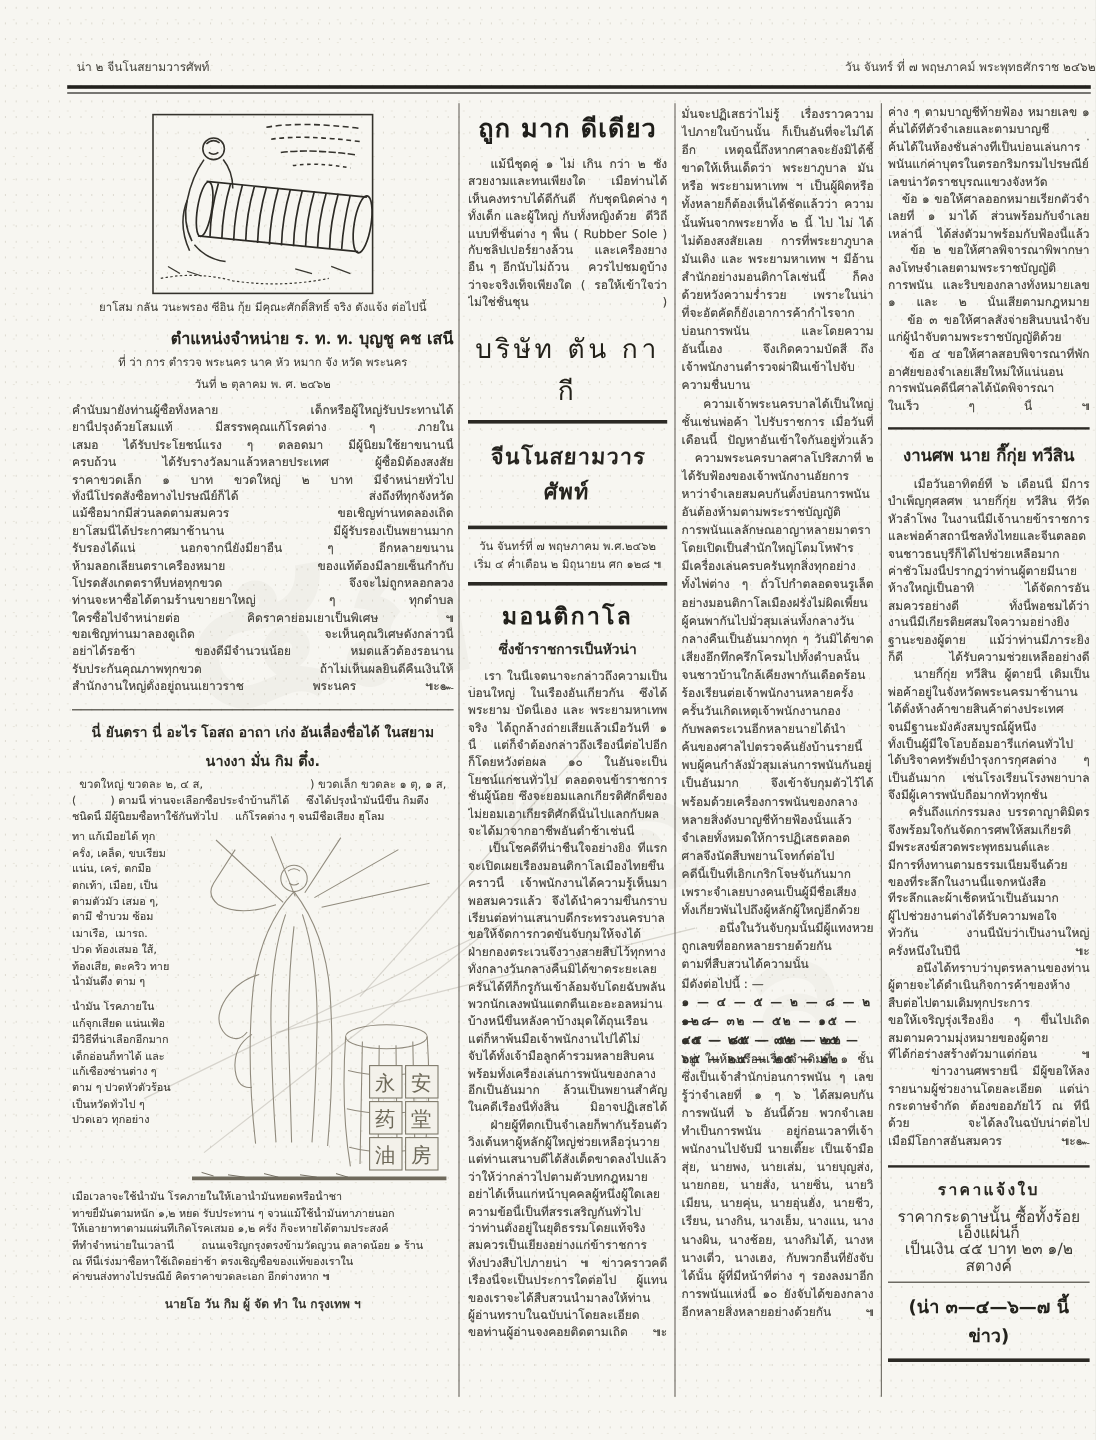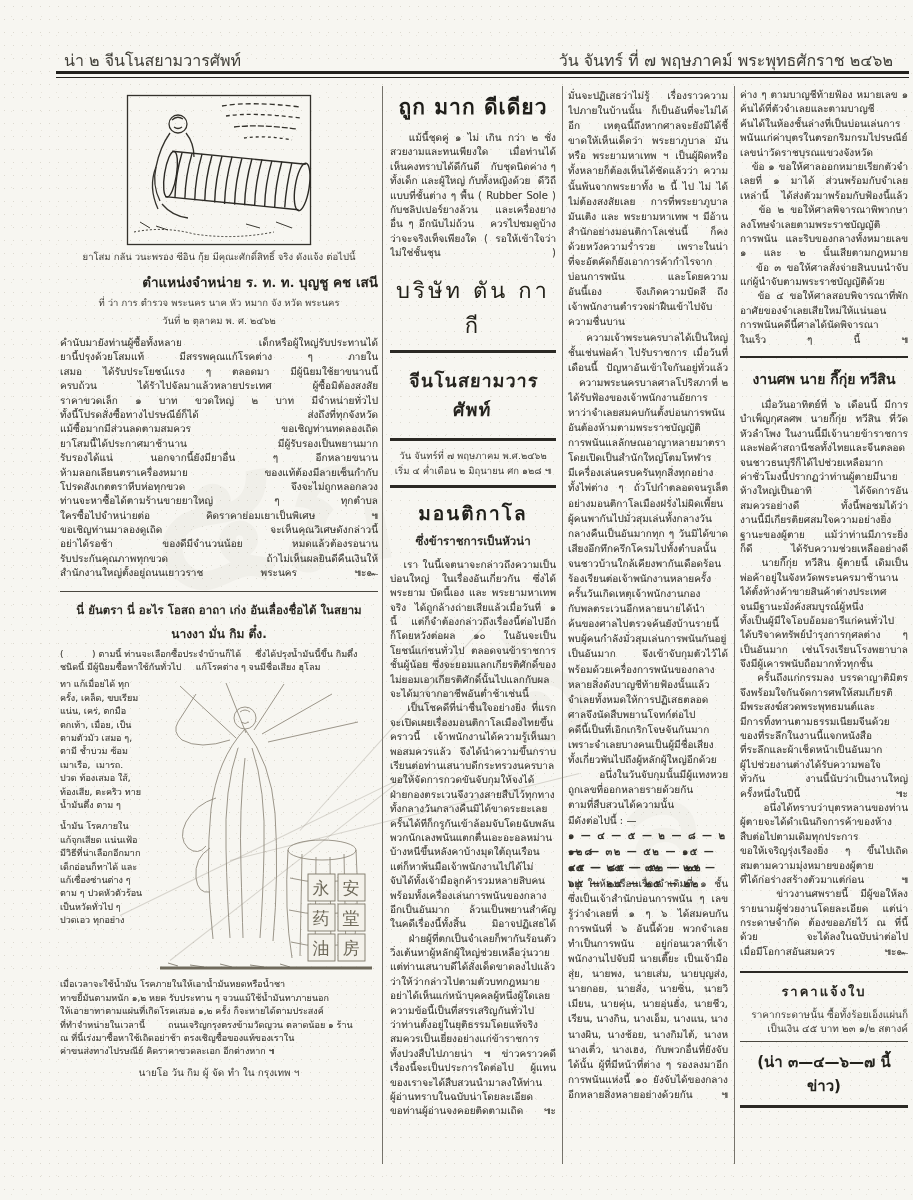--- a/index.html
+++ b/index.html
@@ -3,23 +3,23 @@
 <meta charset="utf-8">
 <style>
   html,body{margin:0;padding:0;background:#e8e6df;}
   #page{position:relative;width:913px;height:1200px;margin:0 auto;overflow:hidden;
     background-color:#f7f6f1;
     background-image:
       radial-gradient(#dcd9cf 0.5px, transparent 0.6px),
       radial-gradient(#e7e4da 0.5px, transparent 0.7px);
     background-size:9px 13px,15px 19px;background-position:0 0,4px 7px;
     font-family:"DejaVu Sans",sans-serif;color:#35332e;}
-  .hdr{position:absolute;top:48px;font-size:16px;color:#413f38;white-space:nowrap;}
+  .hdr{position:absolute;top:48px;font-size:10px;color:#413f38;white-space:nowrap;}
   .hdr-left{left:64px;}
-  .hdr-right{right:20px;}
+  .hdr-right{right:0;}
   .dbl-rule{position:absolute;left:56px;top:71px;width:853px;height:3px;
     border-top:3px solid #23221e;border-bottom:1px solid #23221e;}
   .vrule{position:absolute;top:86px;height:1078px;width:1px;background:#55524a;opacity:.8;}
   .col{position:absolute;top:88px;}
   #col1{left:60px;width:318px;}
   #col2{left:390px;width:166px;}
   #col3{left:568px;width:160px;}
   #col4{left:740px;width:168px;}
   .tline{font-size:10px;line-height:14.4px;height:14.4px;overflow:hidden;
     white-space:pre-wrap;text-align:justify;text-align-last:justify;
@@ -48,23 +48,23 @@
   .pricerow{display:flex;justify-content:space-between;font-size:9.5px;color:#3c3a33;
     padding:0 6px;line-height:14px;}
   .flexwrap{display:flex;margin-top:4px;}
   .sidecol{width:88px;padding-right:4px;}
   .lotto{font-size:10px;letter-spacing:1.5px;line-height:16px;height:16px;
     color:#33312b;font-weight:bold;}
   .funeral-h{font-size:14px;font-weight:bold;text-align:center;margin:10px 0 8px;
     color:#26241e;font-family:"DejaVu Serif",serif;}
   .pb-title{font-size:13px;font-weight:bold;text-align:center;margin:8px 0 6px;
     color:#2a2822;font-family:"DejaVu Serif",serif;letter-spacing:2px;}
-  .pb-line{font-size:10px;text-align:right;line-height:13.5px;color:#3c3a33;}
+  .pb-line{font-size:13px;text-align:center;line-height:13.5px;color:#3c3a33;}
   .pb-pages{font-size:15px;font-weight:bold;text-align:center;margin:8px 0 4px;color:#23221c;}
-  .sig{font-size:10px;text-align:center;margin-top:6px;color:#3a3831;}
+  .sig{font-size:10px;text-align:center;margin-top:6px;color:#3a3831;font-weight:bold;}
   .ghost{position:absolute;color:#867f70;pointer-events:none;font-weight:bold;
     font-family:"DejaVu Serif",serif;}
   .streak{position:absolute;height:1px;background:#8a8476;opacity:.3;pointer-events:none;
     transform-origin:left center;}
   svg{display:block;}
 </style>
 </head>
 <body>
 
 <div id="page">
@@ -115,40 +115,44 @@
 
     <div class="caption">ยาโสม กลัน วนะพรอง ซีอิน กุ้ย   มีคุณะศักดิ์สิทธิ์ จริง   ดังแจ้ง ต่อไปนี้</div>
     <div class="agent">ตำแหน่งจำหน่าย ร. ท. ท.   บุญชู คช เสนี</div>
     <div class="caption">ที่ ว่า การ ตำรวจ พระนคร นาค หัว หมาก   จัง หวัด พระนคร</div>
     <div class="caption" style="margin:4px 0 8px">วันที่ ๒ ตุลาคม  พ. ศ. ๒๔๖๒</div>
 
     <div>
         <div class="tline">คำนับมายังท่านผู้ซื้อทั้งหลาย เด็กหรือผู้ใหญ่รับประทานได้</div>
         <div class="tline">ยานี้ปรุงด้วยโสมแท้ มีสรรพคุณแก้โรคต่าง ๆ ภายใน</div>
         <div class="tline">เสมอ ได้รับประโยชน์แรง ๆ ตลอดมา มีผู้นิยมใช้ยาขนานนี้</div>
-        <div class="tline">ครบถ้วน ได้รัาไปจัลมาแล้วหลายประเทศ ผู้ซื้อมิต้องสงสัย</div>
+        <div class="tline">ครบถ้วน ได้รับรางวัลมาแล้วหลายประเทศ ผู้ซื้อมิต้องสงสัย</div>
         <div class="tline">ราคาขวดเล็ก ๑ บาท ขวดใหญ่ ๒ บาท มีจำหน่ายทั่วไป</div>
         <div class="tline">ทั้งนี้โปรดสั่งซื้อทางไปรษณีย์ก็ได้ ส่งถึงที่ทุกจังหวัด</div>
         <div class="tline">แม้ซื้อมากมีส่วนลดตามสมควร ขอเชิญท่านทดลองเถิด</div>
         <div class="tline">ยาโสมนี้ได้ประกาศมาช้านาน มีผู้รับรองเป็นพยานมาก</div>
         <div class="tline">รับรองได้แน่ นอกจากนี้ยังมียาอื่น ๆ อีกหลายขนาน</div>
         <div class="tline">ห้ามลอกเลียนตราเครื่องหมาย ของแท้ต้องมีลายเซ็นกำกับ</div>
         <div class="tline">โปรดสังเกตตราหีบห่อทุกขวด จึงจะไม่ถูกหลอกลวง</div>
         <div class="tline">ท่านจะหาซื้อได้ตามร้านขายยาใหญ่ ๆ ทุกตำบล</div>
         <div class="tline">ใครซื้อไปจำหน่ายต่อ คิดราคาย่อมเยาเป็นพิเศษ ๚</div>
         <div class="tline">ขอเชิญท่านมาลองดูเถิด จะเห็นคุณวิเศษดังกล่าวนี้</div>
         <div class="tline">อย่าได้รอช้า ของดีมีจำนวนน้อย หมดแล้วต้องรอนาน</div>
         <div class="tline">รับประกันคุณภาพทุกขวด ถ้าไม่เห็นผลยินดีคืนเงินให้</div>
         <div class="tline">สำนักงานใหญ่ตั้งอยู่ถนนเยาวราช พระนคร ๚ะ๛</div>
       </div>
 
     <div class="rule-thin" style="margin-top:10px"></div>
 
     <div class="ad2h">นี่ ยันตรา นี่ อะไร โอสถ อาถา เก่ง อันเลื่องชื่อได้ ในสยาม</div>
     <div class="ad2n">นางงา มั่น กิม ตึ๋ง.</div>
+    <div class="pricerow">
+      <span>ขวดใหญ่ ขวดละ ๒, ๔ ส,</span>
+      <span>)  ขวดเล็ก ขวดละ ๑ ตุ, ๑ ส,</span>
+    </div>
     <div>
         <div class="tline tline-sm">(          ) ตามนี้ ท่านจะเลือกซื้อประจำบ้านก็ได้     ซึ่งได้ปรุงน้ำมันนี้ขึ้น กิมตึ๋ง</div>
         <div class="tline tline-sm">ชนิดนี้ มีผู้นิยมซื้อหาใช้กันทั่วไป     แก้โรคต่าง ๆ จนมีชื่อเสียง ฮุโลม</div>
       </div>
 
     <div class="flexwrap">
       <div class="sidecol">
         <div>
             <div class="tline tline-sm">ทา แก้เมื่อยได้ ทุก</div>
             <div class="tline tline-sm">ครั้ง, เคล็ด, ขบเรียม</div>

